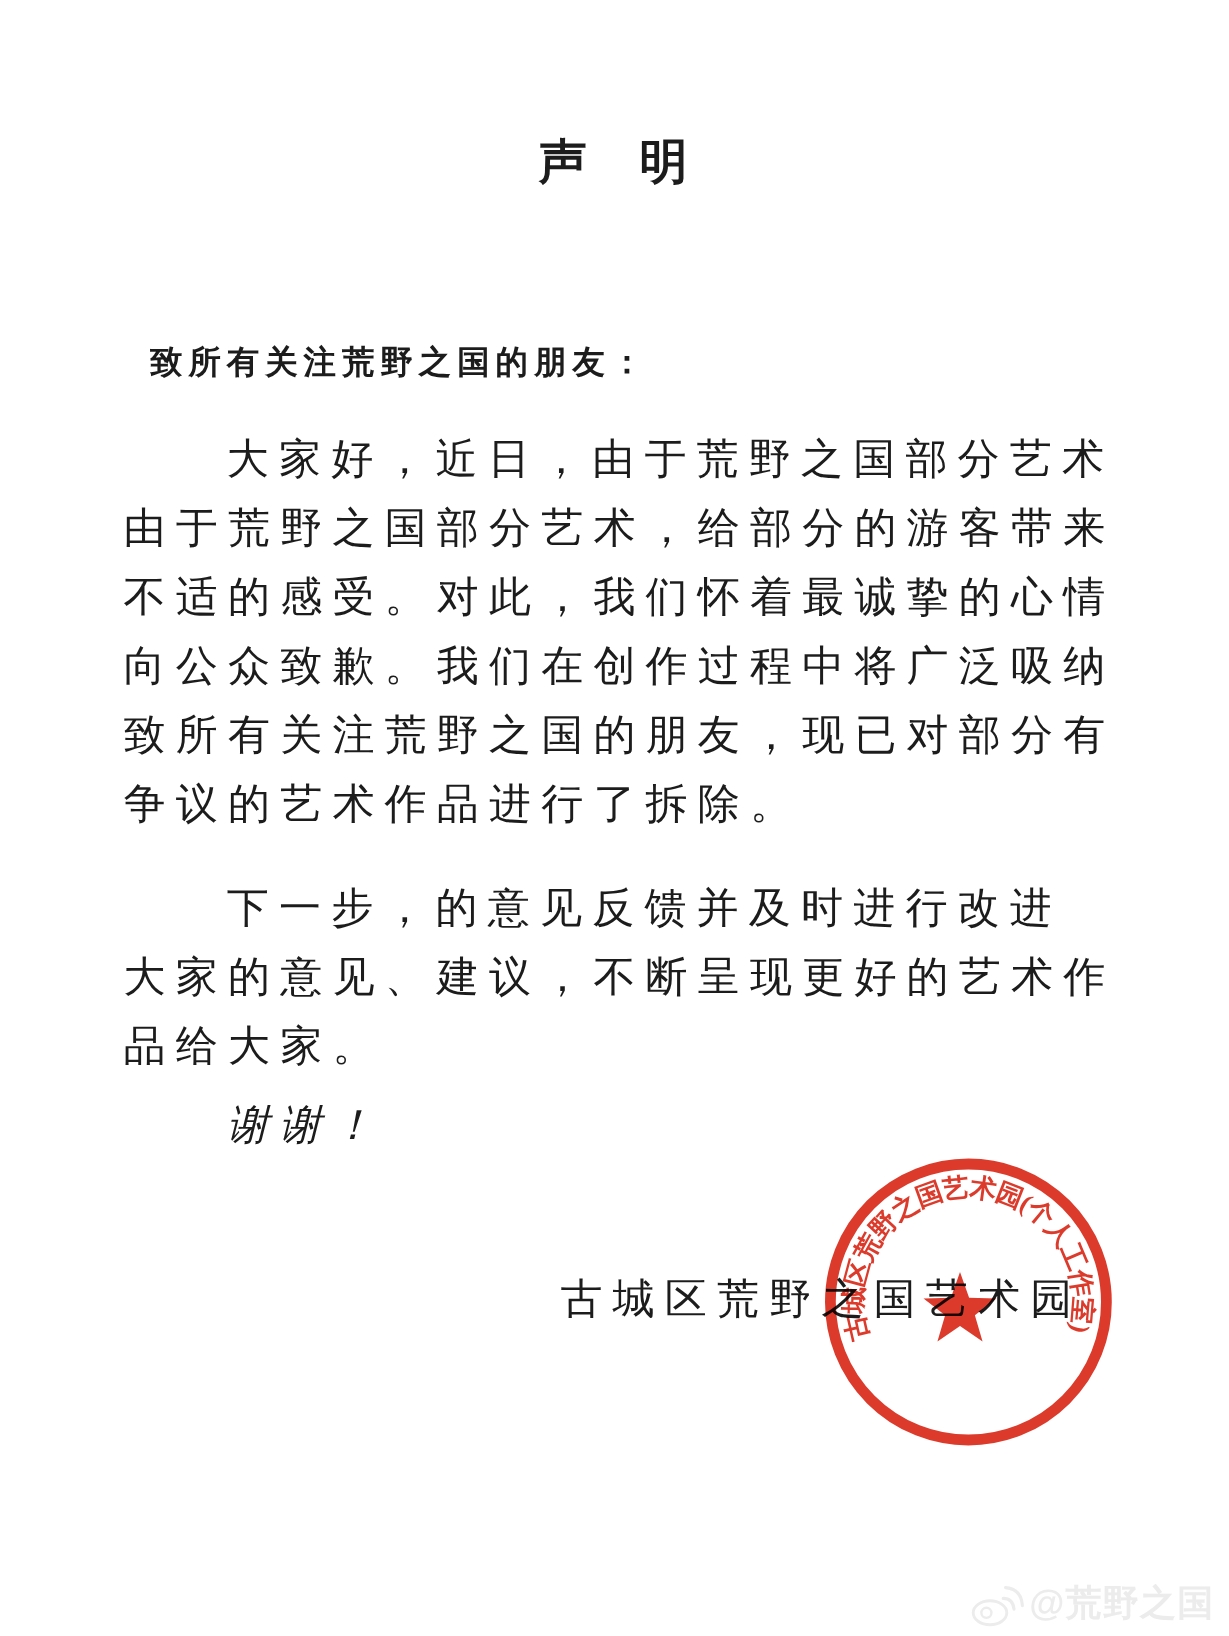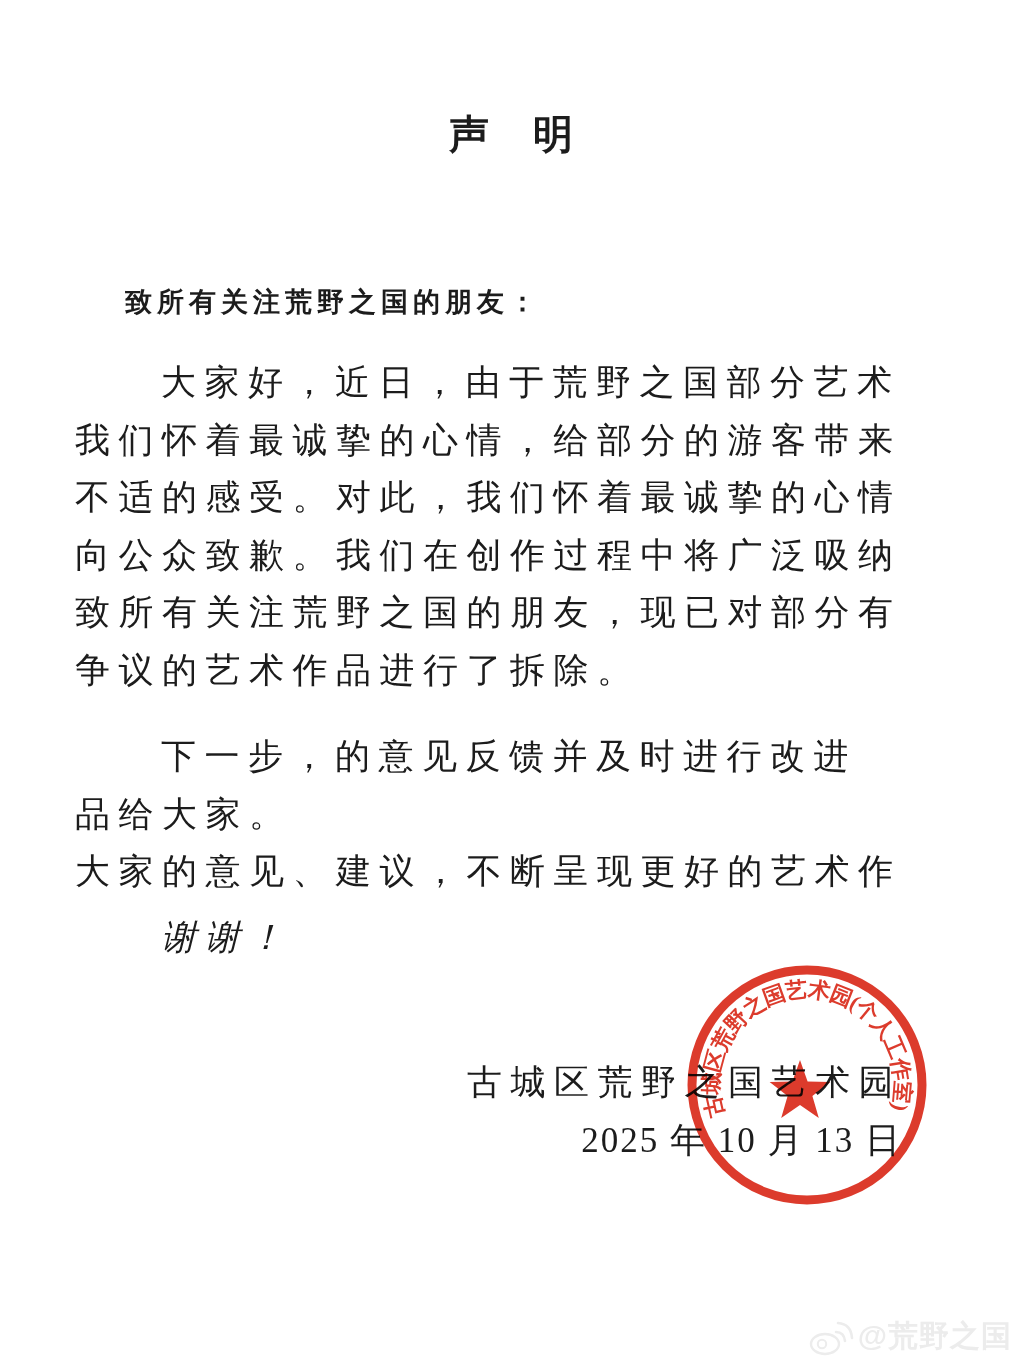--- a/index.html
+++ b/index.html
@@ -21,21 +21,21 @@
     letter-spacing:2px;
   }
   .salutation{
     margin:122px 116px 0 125px;
     font-size:27px;
     line-height:44px;
     font-weight:700;
     letter-spacing:5px;
     white-space:nowrap;
   }
-  .body{margin:30px 100px 0 75px;}
+  .body{margin:30px 100px 0 103px;}
   .line{
     font-size:35px;
     line-height:57.5px;
     letter-spacing:8.5px;
     font-weight:500;
     white-space:nowrap;
   }
   .indent{padding-left:86px;}
   .para + .para{margin-top:29px;}
   .para:last-child{margin-top:8px;font-style:italic;}
@@ -91,39 +91,38 @@
 
 <div class="page">
 
   <h1 class="title">声　明</h1>
 
   <div class="salutation">致所有关注荒野之国的朋友：</div>
 
   <div class="body">
       <div class="para">
         <div class="line indent">大家好，近日，由于荒野之国部分艺术</div>
-        <div class="line">我们怀着最诚挚的心情，给部分的游客带来</div>
+        <div class="line">由于荒野之国部分艺术，给部分的游客带来</div>
         <div class="line">不适的感受。对此，我们怀着最诚挚的心情</div>
         <div class="line">向公众致歉。我们在创作过程中将广泛吸纳</div>
         <div class="line">致所有关注荒野之国的朋友，现已对部分有</div>
         <div class="line">争议的艺术作品进行了拆除。</div>
       </div>
       <div class="para">
         <div class="line indent">下一步，的意见反馈并及时进行改进</div>
+        <div class="line">大家的意见、建议，不断呈现更好的艺术作</div>
         <div class="line">品给大家。</div>
-        <div class="line">大家的意见、建议，不断呈现更好的艺术作</div>
       </div>
       <div class="para">
         <div class="line indent">谢谢！</div>
       </div>
     </div>
 
   <div class="sig-block">
     <div class="signature">古城区荒野之国艺术园</div>
-    <div class="date">2025 年 10 月 13 日</div>
   </div>
 
   <div class="stamp">
     <svg viewBox="0 0 250 250">
       <circle cx="125" cy="125" r="115" fill="none" stroke-width="9" stroke="#d92a1a"></circle>
       <polygon points="118,100 125.6,121.5 148.4,122.1 130.4,136 136.8,157.9 118,145 99.2,157.9 105.6,136 87.6,122.1 110.4,121.5" fill="#d92a1a"></polygon>
       <defs>
         <path id="seal-arc" d="M 42.3 155.1 A 88 88 0 1 1 207.7 155.1" fill="none"></path>
       </defs>
       <text font-size="22" letter-spacing="1" fill="#d92a1a">

